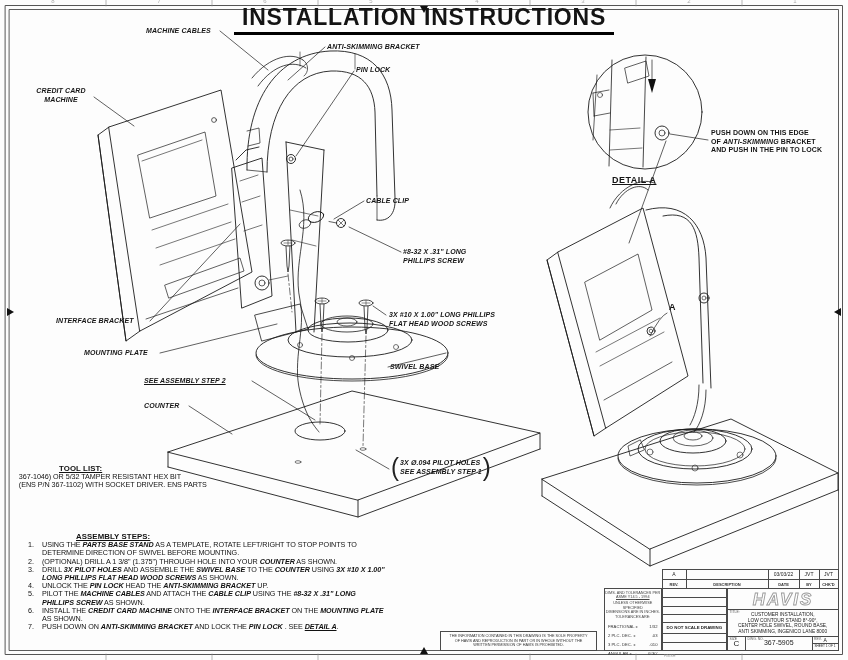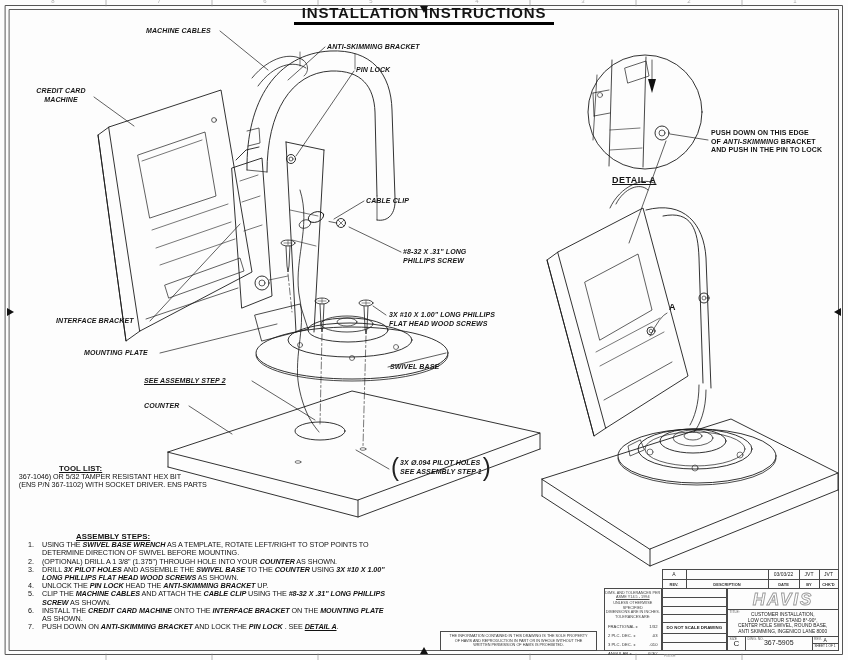--- a/index.html
+++ b/index.html
@@ -2,21 +2,21 @@
 <html><head>
 <meta charset="utf-8">
 <style>
   * { margin:0; padding:0; box-sizing:border-box; }
   html,body { width:848px; height:660px; background:#fff; }
   body { font-family:"Liberation Sans",sans-serif; color:#141414; }
   .sheet { position:relative; width:848px; height:660px; background:#fdfdfd; overflow:hidden; }
   .art { position:absolute; left:0; top:0; }
 
   .title-wrap { position:absolute; top:4px; left:0; right:0; text-align:center; }
-  .title-wrap span { display:inline-block; font-weight:700; font-size:15px; letter-spacing:.8px;
+  .title-wrap span { display:inline-block; font-weight:700; font-size:23px; letter-spacing:.8px;
     border-bottom:3px solid #000; padding:0 8px 1px; }
 
   .lbl { position:absolute; font:italic 700 7px/8.6px "Liberation Sans",sans-serif;
     color:#151515; white-space:nowrap; letter-spacing:.1px; }
   .upright { font-style:normal; }
   .und { text-decoration:underline; }
   .c { text-align:center; }
   .parens { display:flex; align-items:center; gap:1px; }
   .paren { font-style:normal; font-weight:400; font-size:24px; line-height:1;
     transform:scaleY(1.05); color:#222; }
@@ -281,25 +281,25 @@
   <div class="lbl upright" style="left:669px;top:303px;font-size:9px">A</div>
 
   <div class="txtblock pre" style="left:11px;top:465px;width:340px">
     <div class="hd">TOOL LIST:</div>
     <div><div>    367-1046) OR 5/32 TAMPER RESISTANT HEX BIT</div><div>    (ENS P/N 367-1102) WITH SOCKET DRIVER. ENS PARTS</div></div>
   </div>
 
   <div class="txtblock" style="left:28px;top:533px;width:362px">
     <div class="hd">ASSEMBLY STEPS:</div>
     <ol class="steps">
-        <li><span>USING THE </span><b class="em">SWIVEL BASE WRENCH</b><span> AS A TEMPLATE, ROTATE LEFT/RIGHT TO STOP POINTS TO DETERMINE DIRECTION OF SWIVEL BEFORE MOUNTING.</span></li>
+        <li><span>USING THE </span><b class="em">PARTS BASE STAND</b><span> AS A TEMPLATE, ROTATE LEFT/RIGHT TO STOP POINTS TO DETERMINE DIRECTION OF SWIVEL BEFORE MOUNTING.</span></li>
         <li><span>(OPTIONAL) DRILL A 1 3/8" (1.375") THROUGH HOLE INTO YOUR </span><b class="em">COUNTER</b><span> AS SHOWN.</span></li>
         <li><span>DRILL </span><b class="em">3X PILOT HOLES</b><span> AND ASSEMBLE THE </span><b class="em">SWIVEL BASE</b><span> TO THE </span><b class="em">COUNTER</b><span> USING </span><b class="em">3X #10 X 1.00" LONG PHILLIPS FLAT HEAD WOOD SCREWS</b><span> AS SHOWN.</span></li>
         <li><span>UNLOCK THE </span><b class="em">PIN LOCK</b><span> HEAD THE </span><b class="em">ANTI-SKIMMING BRACKET</b><span> UP.</span></li>
-        <li><span>CLIP THE </span><b class="em">MACHINE CABLES</b><span> AND ATTACH THE </span><b class="em">CABLE CLIP</b><span> USING THE </span><b class="em">#8-32 X .31" LONG PHILLIPS SCREW</b><span> AS SHOWN.</span></li>
+        <li><span>PILOT THE </span><b class="em">MACHINE CABLES</b><span> AND ATTACH THE </span><b class="em">CABLE CLIP</b><span> USING THE </span><b class="em">#8-32 X .31" LONG PHILLIPS SCREW</b><span> AS SHOWN.</span></li>
         <li><span>INSTALL THE </span><b class="em">CREDIT CARD MACHINE</b><span> ONTO THE </span><b class="em">INTERFACE BRACKET</b><span> ON THE </span><b class="em">MOUNTING PLATE</b><span> AS SHOWN.</span></li>
         <li><span>PUSH DOWN ON </span><b class="em">ANTI-SKIMMING BRACKET</b><span> AND LOCK THE </span><b class="em">PIN LOCK</b><span> . SEE </span><b class="em und">DETAIL A</b><span>.</span></li>
       </ol>
   </div>
 
   <div class="tb" style="left:661.5px;top:569px;width:177px;height:19.5px">
     <div class="rev-row rev-vals">
       <div style="width:24px">A</div>
       <div style="width:82px"></div>
       <div style="width:31px">03/03/22</div>

